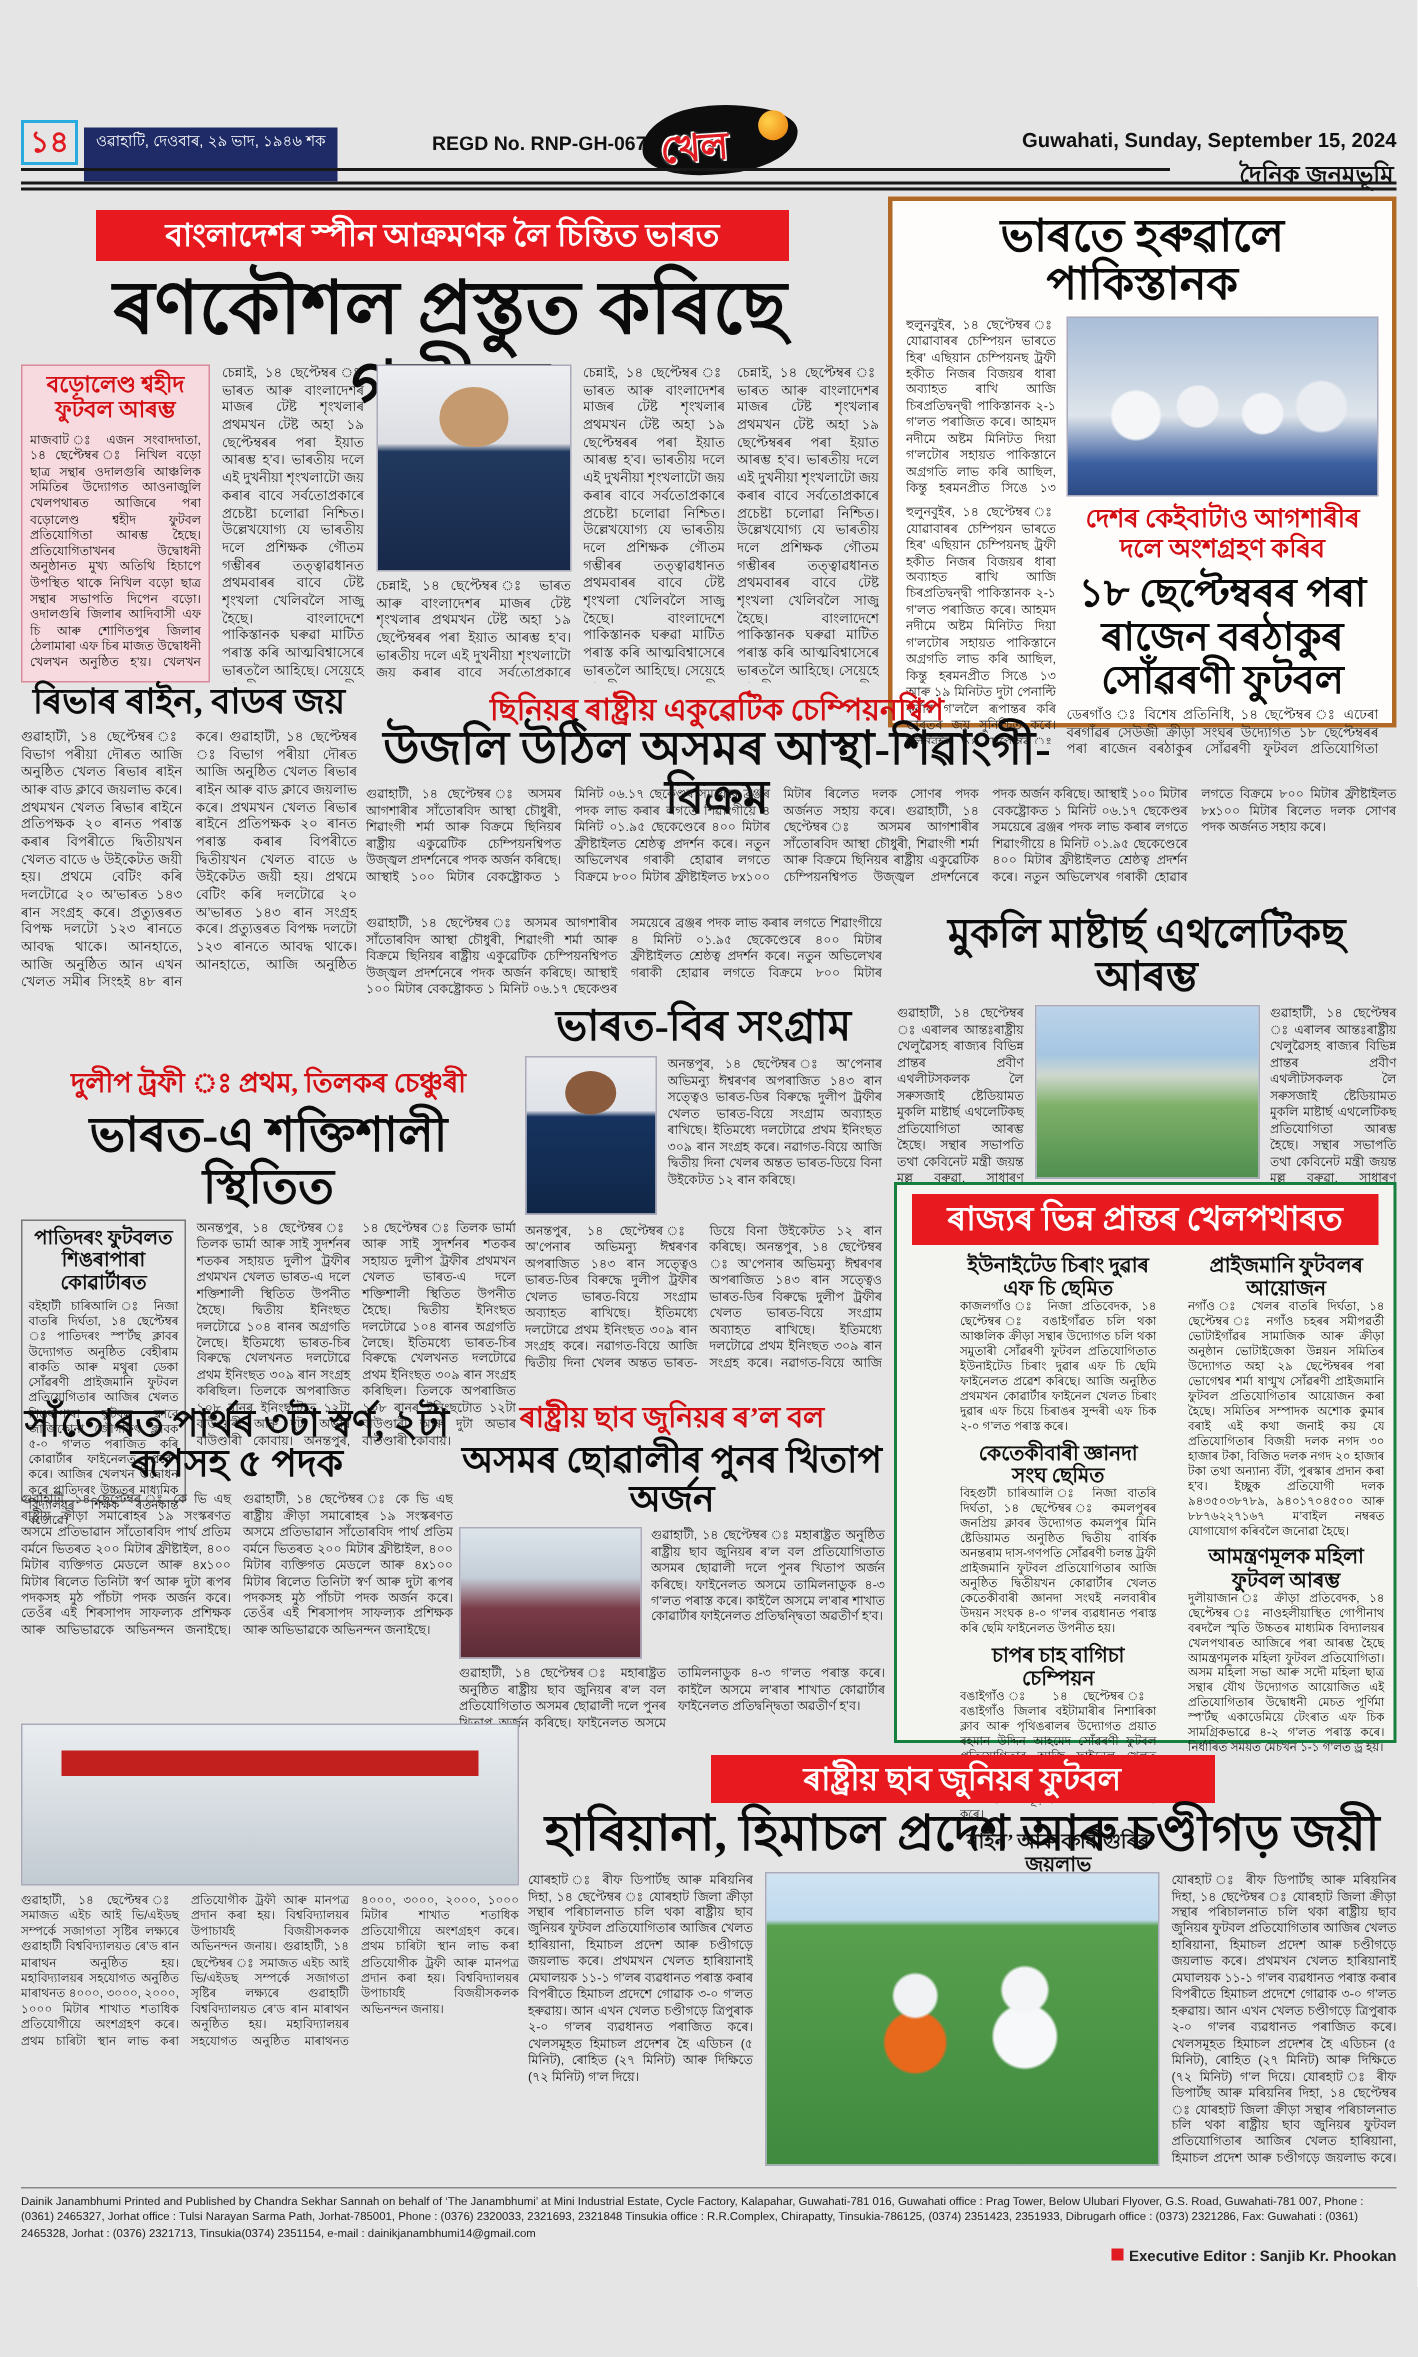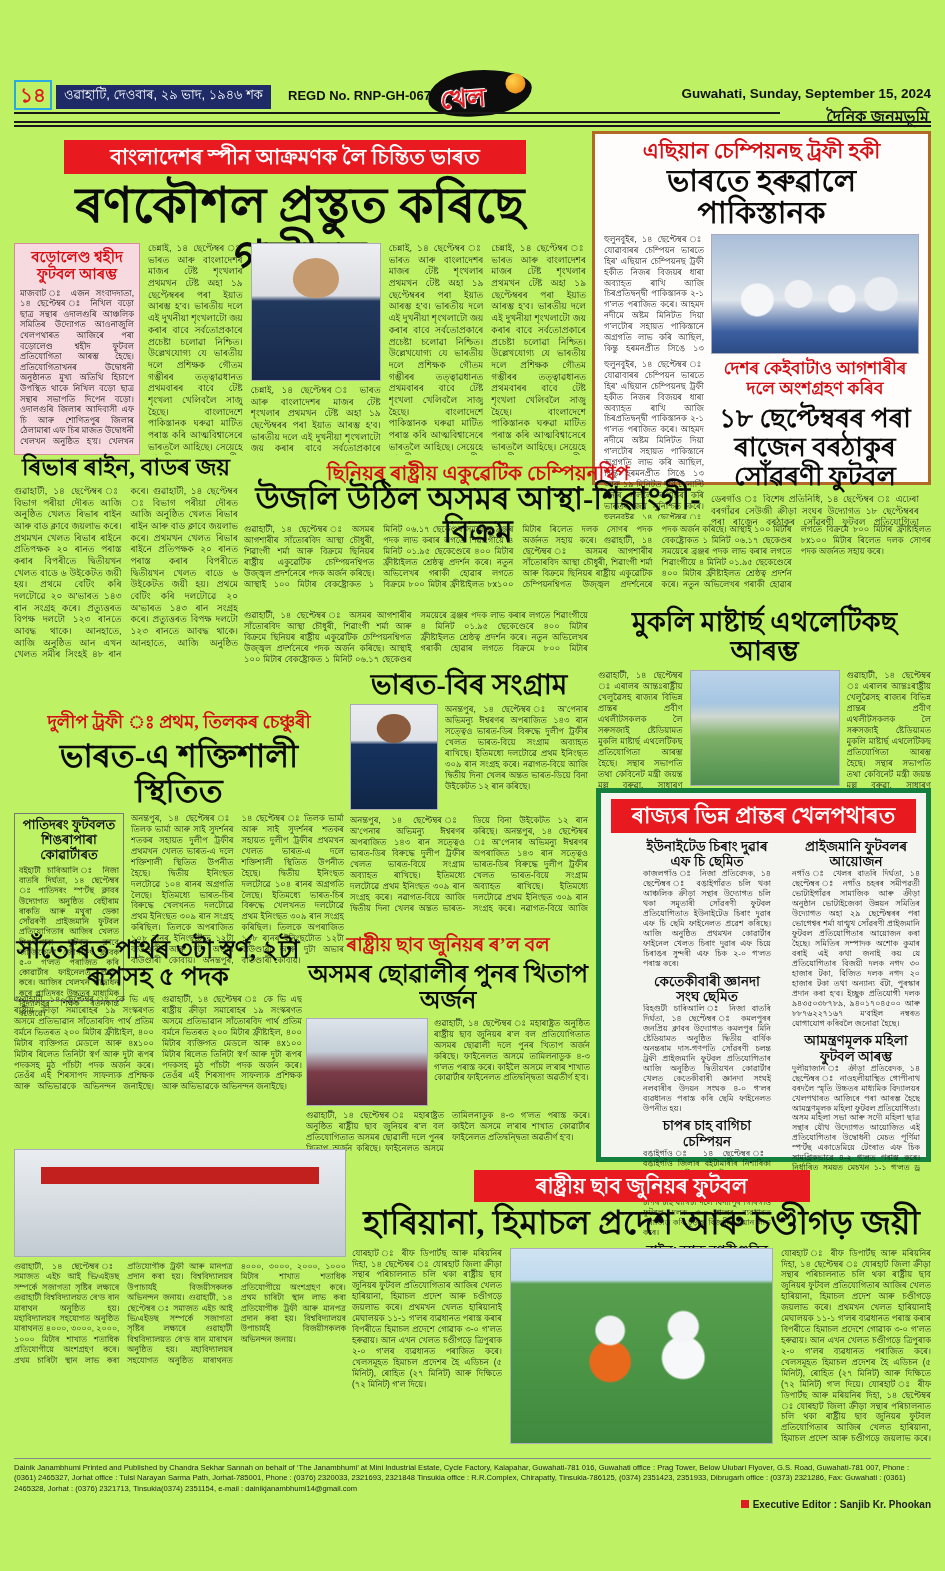--- a/index.html
+++ b/index.html
@@ -1,27 +1,27 @@
 <!DOCTYPE html>
 <html><head>
 <meta charset="utf-8">
 <style>
   * { margin:0; padding:0; box-sizing:border-box; }
   html,body { background:#ffffff; }
   .page {
     position:relative; width:945px; height:1571px; margin:0 auto;
-    background:#bef264; font-family:"Liberation Sans", sans-serif; color:#111;
+    background:#e5e5e5; font-family:"Liberation Sans", sans-serif; color:#111;
     overflow:hidden;
   }
   
   .pagenum { position:absolute; left:14px; top:80px; width:38px; height:30px;
     border:2px solid #29abe2; color:#e01b22; font-weight:bold; font-size:20px;
     text-align:center; line-height:27px; font-family:"Liberation Serif", serif; }
-  .date-strip { position:absolute; left:56px; top:85px; height:24px; padding:0 8px;
-    background:#1e2b66; color:#fff; font-size:13px; line-height:20px; white-space:nowrap; }
+  .date-strip { position:absolute; left:56px; top:85px; height:36px; padding:0 8px;
+    background:#1e2b66; color:#fff; font-size:10px; line-height:20px; white-space:nowrap; }
   .regd { position:absolute; left:288px; top:88px; font-weight:bold; font-size:13px; }
   .logo { position:absolute; left:428px; top:70px; width:104px; height:46px;
     background:#0d0d0d; border-radius:48% 60% 52% 46% / 62% 48% 60% 42%;
     transform:rotate(-4deg); }
   .logo .khel { position:absolute; left:12px; top:8px; font-size:25px; font-weight:bold;
     color:#e01b22; text-shadow:0 0 2px #fff, 1px 1px 0 #fff, -1px -1px 0 #fff;
     font-family:"Liberation Serif", serif; }
   .logo .ball { position:absolute; right:6px; top:6px; width:20px; height:20px;
     border-radius:50%; background:radial-gradient(circle at 35% 35%, #ffd24a, #f0941d 70%, #b25c0e); }
   .date-en { position:absolute; right:14px; top:86px; font-weight:bold; font-size:13.5px; }
@@ -127,21 +127,21 @@
   
   .indiab { position:absolute; left:350px; top:670px; width:238px; height:262px; }
   .indiab .headline { font-size:28px; }
   .ib-row { display:flex; gap:7px; margin-top:4px; }
   .ib-photo { width:88px; height:106px; }
   .ib-row .body-txt { flex:1; height:106px; font-size:8.4px; }
   .ib-body2 { margin-top:5px; column-count:2; column-gap:8px; height:104px; font-size:8.4px; }
 
   
   .region { position:absolute; left:596px; top:788px; width:335px; height:374px;
-    background:#f4f4f0; border:5px solid #15803d; padding:6px; }
+    background:#f4f4f0; border:2px solid #15803d; padding:6px; }
   .region .banner-red { height:34px; font-size:22px; line-height:34px; margin:0 4px 6px; }
   .rg-cols { display:flex; gap:21px;margin-left:36px; }
   .rg-col { flex:1; }
   .rg-item { margin-bottom:5px; }
   .rg-item .ttl { font-weight:bold; font-size:13.5px; text-align:center; line-height:1.12;
     font-family:"Liberation Serif", serif; }
   .rg-item .bd { font-size:7.9px; line-height:1.26; text-align:justify; overflow:hidden; }
 
   
   .kvs { position:absolute; left:14px; top:936px; width:288px; height:204px; }
@@ -205,21 +205,20 @@
     <div class="lead-col body-txt">চেন্নাই, ১৪ ছেপ্টেম্বৰ ঃ ভাৰত আৰু বাংলাদেশৰ মাজৰ টেষ্ট শৃংখলাৰ প্ৰথমখন টেষ্ট অহা ১৯ ছেপ্টেম্বৰৰ পৰা ইয়াত আৰম্ভ হ’ব। ভাৰতীয় দলে এই দুখনীয়া শৃংখলাটো জয় কৰাৰ বাবে সৰ্বতোপ্ৰকাৰে প্ৰচেষ্টা চলোৱা নিশ্চিত। উল্লেখযোগ্য যে ভাৰতীয় দলে প্ৰশিক্ষক গৌতম গম্ভীৰৰ তত্ত্বাৱধানত প্ৰথমবাৰৰ বাবে টেষ্ট শৃংখলা খেলিবলৈ সাজু হৈছে। বাংলাদেশে পাকিস্তানক ঘৰুৱা মাটিত পৰাস্ত কৰি আত্মবিশ্বাসেৰে ভাৰতলৈ আহিছে। সেয়েহে ভাৰতীয় দলে স্পীন আক্ৰমণক লৈ বিশেষ ৰণকৌশল প্ৰস্তুত কৰিছে। কৌশল গ্ৰহণ কৰিছে। জানিব পৰা মতে, মাটিৰ পিটনিত খেলিব পৰাকৈ দলটোৱে অনুশীলন কৰিছে।</div>
     <div class="lead-mid">
       <div class="photo ph-gambhir" style="height:138px"></div>
       <div class="body-txt" style="height:66px">চেন্নাই, ১৪ ছেপ্টেম্বৰ ঃ ভাৰত আৰু বাংলাদেশৰ মাজৰ টেষ্ট শৃংখলাৰ প্ৰথমখন টেষ্ট অহা ১৯ ছেপ্টেম্বৰৰ পৰা ইয়াত আৰম্ভ হ’ব। ভাৰতীয় দলে এই দুখনীয়া শৃংখলাটো জয় কৰাৰ বাবে সৰ্বতোপ্ৰকাৰে প্ৰচেষ্টা চলোৱা নিশ্চিত। উল্লেখযোগ্য যে ভাৰতীয় দলে প্ৰশিক্ষক গৌতম গম্ভীৰৰ তত্ত্বাৱধানত প্ৰথমবাৰৰ বাবে টেষ্ট শৃংখলা খেলিবলৈ সাজু হৈছে। বাংলাদেশে পাকিস্তানক ঘৰুৱা মাটিত পৰাস্ত কৰি আত্মবিশ্বাসেৰে ভাৰতলৈ আহিছে। সেয়েহে ভাৰতীয় দলে স্পীন আক্ৰমণক লৈ বিশেষ ৰণকৌশল প্ৰস্তুত কৰিছে। কৌশল গ্ৰহণ কৰিছে। জানিব পৰা মতে, মাটিৰ পিটনিত খেলিব পৰাকৈ দলটোৱে অনুশীলন কৰিছে।</div>
     </div>
     <div class="lead-col body-txt">চেন্নাই, ১৪ ছেপ্টেম্বৰ ঃ ভাৰত আৰু বাংলাদেশৰ মাজৰ টেষ্ট শৃংখলাৰ প্ৰথমখন টেষ্ট অহা ১৯ ছেপ্টেম্বৰৰ পৰা ইয়াত আৰম্ভ হ’ব। ভাৰতীয় দলে এই দুখনীয়া শৃংখলাটো জয় কৰাৰ বাবে সৰ্বতোপ্ৰকাৰে প্ৰচেষ্টা চলোৱা নিশ্চিত। উল্লেখযোগ্য যে ভাৰতীয় দলে প্ৰশিক্ষক গৌতম গম্ভীৰৰ তত্ত্বাৱধানত প্ৰথমবাৰৰ বাবে টেষ্ট শৃংখলা খেলিবলৈ সাজু হৈছে। বাংলাদেশে পাকিস্তানক ঘৰুৱা মাটিত পৰাস্ত কৰি আত্মবিশ্বাসেৰে ভাৰতলৈ আহিছে। সেয়েহে ভাৰতীয় দলে স্পীন আক্ৰমণক লৈ বিশেষ ৰণকৌশল প্ৰস্তুত কৰিছে। কৌশল গ্ৰহণ কৰিছে। জানিব পৰা মতে, মাটিৰ পিটনিত খেলিব পৰাকৈ দলটোৱে অনুশীলন কৰিছে। চেন্নাই, ১৪ ছেপ্টেম্বৰ ঃ ভাৰত আৰু বাংলাদেশৰ মাজৰ টেষ্ট শৃংখলাৰ প্ৰথমখন টেষ্ট অহা ১৯ ছেপ্টেম্বৰৰ পৰা ইয়াত আৰম্ভ হ’ব। ভাৰতীয় দলে এই দুখনীয়া শৃংখলাটো জয় কৰাৰ বাবে সৰ্বতোপ্ৰকাৰে প্ৰচেষ্টা চলোৱা নিশ্চিত। উল্লেখযোগ্য যে ভাৰতীয় দলে প্ৰশিক্ষক গৌতম গম্ভীৰৰ তত্ত্বাৱধানত প্ৰথমবাৰৰ বাবে টেষ্ট শৃংখলা খেলিবলৈ সাজু হৈছে। বাংলাদেশে পাকিস্তানক ঘৰুৱা মাটিত পৰাস্ত কৰি আত্মবিশ্বাসেৰে ভাৰতলৈ আহিছে। সেয়েহে ভাৰতীয় দলে স্পীন আক্ৰমণক লৈ বিশেষ ৰণকৌশল প্ৰস্তুত কৰিছে। কৌশল গ্ৰহণ কৰিছে। জানিব পৰা মতে, মাটিৰ পিটনিত খেলিব পৰাকৈ দলটোৱে অনুশীলন কৰিছে।</div>
     <div class="lead-col body-txt">চেন্নাই, ১৪ ছেপ্টেম্বৰ ঃ ভাৰত আৰু বাংলাদেশৰ মাজৰ টেষ্ট শৃংখলাৰ প্ৰথমখন টেষ্ট অহা ১৯ ছেপ্টেম্বৰৰ পৰা ইয়াত আৰম্ভ হ’ব। ভাৰতীয় দলে এই দুখনীয়া শৃংখলাটো জয় কৰাৰ বাবে সৰ্বতোপ্ৰকাৰে প্ৰচেষ্টা চলোৱা নিশ্চিত। উল্লেখযোগ্য যে ভাৰতীয় দলে প্ৰশিক্ষক গৌতম গম্ভীৰৰ তত্ত্বাৱধানত প্ৰথমবাৰৰ বাবে টেষ্ট শৃংখলা খেলিবলৈ সাজু হৈছে। বাংলাদেশে পাকিস্তানক ঘৰুৱা মাটিত পৰাস্ত কৰি আত্মবিশ্বাসেৰে ভাৰতলৈ আহিছে। সেয়েহে ভাৰতীয় দলে স্পীন আক্ৰমণক লৈ বিশেষ ৰণকৌশল প্ৰস্তুত কৰিছে। কৌশল গ্ৰহণ কৰিছে। জানিব পৰা মতে, মাটিৰ পিটনিত খেলিব পৰাকৈ দলটোৱে অনুশীলন কৰিছে। চেন্নাই, ১৪ ছেপ্টেম্বৰ ঃ ভাৰত আৰু বাংলাদেশৰ মাজৰ টেষ্ট শৃংখলাৰ প্ৰথমখন টেষ্ট অহা ১৯ ছেপ্টেম্বৰৰ পৰা ইয়াত আৰম্ভ হ’ব। ভাৰতীয় দলে এই দুখনীয়া শৃংখলাটো জয় কৰাৰ বাবে সৰ্বতোপ্ৰকাৰে প্ৰচেষ্টা চলোৱা নিশ্চিত। উল্লেখযোগ্য যে ভাৰতীয় দলে প্ৰশিক্ষক গৌতম গম্ভীৰৰ তত্ত্বাৱধানত প্ৰথমবাৰৰ বাবে টেষ্ট শৃংখলা খেলিবলৈ সাজু হৈছে। বাংলাদেশে পাকিস্তানক ঘৰুৱা মাটিত পৰাস্ত কৰি আত্মবিশ্বাসেৰে ভাৰতলৈ আহিছে। সেয়েহে ভাৰতীয় দলে স্পীন আক্ৰমণক লৈ বিশেষ ৰণকৌশল প্ৰস্তুত কৰিছে। কৌশল গ্ৰহণ কৰিছে। জানিব পৰা মতে, মাটিৰ পিটনিত খেলিব পৰাকৈ দলটোৱে অনুশীলন কৰিছে।</div>
   </div>
 
   <div class="hockey-box">
-    <div class="hk-kicker kicker-red">এছিয়ান চেম্পিয়নছ ট্ৰফী হকী</div>
     <div class="hk-headline headline">ভাৰতে হৰুৱালে পাকিস্তানক</div>
     <div class="hk-row">
       <div class="hk-txt1 body-txt">হুলুনবুইৰ, ১৪ ছেপ্টেম্বৰ ঃ যোৱাবাৰৰ চেম্পিয়ন ভাৰতে হিৰ’ এছিয়ান চেম্পিয়নছ ট্ৰফী হকীত নিজৰ বিজয়ৰ ধাৰা অব্যাহত ৰাখি আজি চিৰপ্ৰতিদ্বন্দ্বী পাকিস্তানক ২-১ গ’লত পৰাজিত কৰে। আহমদ নদীমে অষ্টম মিনিটত দিয়া গ’লটোৰ সহায়ত পাকিস্তানে অগ্ৰগতি লাভ কৰি আছিল, কিন্তু হৰমনপ্ৰীত সিঙে ১৩ আৰু ১৯ মিনিটত দুটা পেনাল্টি কৰ্নাৰ গ’ললৈ ৰূপান্তৰ কৰি ভাৰতৰ জয় সুনিশ্চিত কৰে।</div>
       <div class="hk-photo photo ph-hockey"></div>
     </div>
     <div class="hk-row hk-row2">
       <div class="hk-txt2 body-txt">হুলুনবুইৰ, ১৪ ছেপ্টেম্বৰ ঃ যোৱাবাৰৰ চেম্পিয়ন ভাৰতে হিৰ’ এছিয়ান চেম্পিয়নছ ট্ৰফী হকীত নিজৰ বিজয়ৰ ধাৰা অব্যাহত ৰাখি আজি চিৰপ্ৰতিদ্বন্দ্বী পাকিস্তানক ২-১ গ’লত পৰাজিত কৰে। আহমদ নদীমে অষ্টম মিনিটত দিয়া গ’লটোৰ সহায়ত পাকিস্তানে অগ্ৰগতি লাভ কৰি আছিল, কিন্তু হৰমনপ্ৰীত সিঙে ১৩ আৰু ১৯ মিনিটত দুটা পেনাল্টি কৰ্নাৰ গ’ললৈ ৰূপান্তৰ কৰি ভাৰতৰ জয় সুনিশ্চিত কৰে। হুলুনবুইৰ, ১৪ ছেপ্টেম্বৰ ঃ যোৱাবাৰৰ চেম্পিয়ন ভাৰতে হিৰ’ এছিয়ান চেম্পিয়নছ ট্ৰফী হকীত নিজৰ বিজয়ৰ ধাৰা অব্যাহত ৰাখি আজি চিৰপ্ৰতিদ্বন্দ্বী পাকিস্তানক ২-১ গ’লত পৰাজিত কৰে। আহমদ নদীমে অষ্টম মিনিটত দিয়া গ’লটোৰ সহায়ত পাকিস্তানে অগ্ৰগতি লাভ কৰি আছিল, কিন্তু হৰমনপ্ৰীত সিঙে ১৩ আৰু ১৯ মিনিটত দুটা পেনাল্টি কৰ্নাৰ গ’ললৈ ৰূপান্তৰ কৰি ভাৰতৰ জয় সুনিশ্চিত কৰে।</div>
       <div class="rj-wrap">
         <div class="rj-kicker kicker-red">দেশৰ কেইবাটাও আগশাৰীৰ দলে অংশগ্ৰহণ কৰিব</div>
         <div class="rj-headline headline">১৮ ছেপ্টেম্বৰৰ পৰা ৰাজেন বৰঠাকুৰ সোঁৱৰণী ফুটবল</div>

